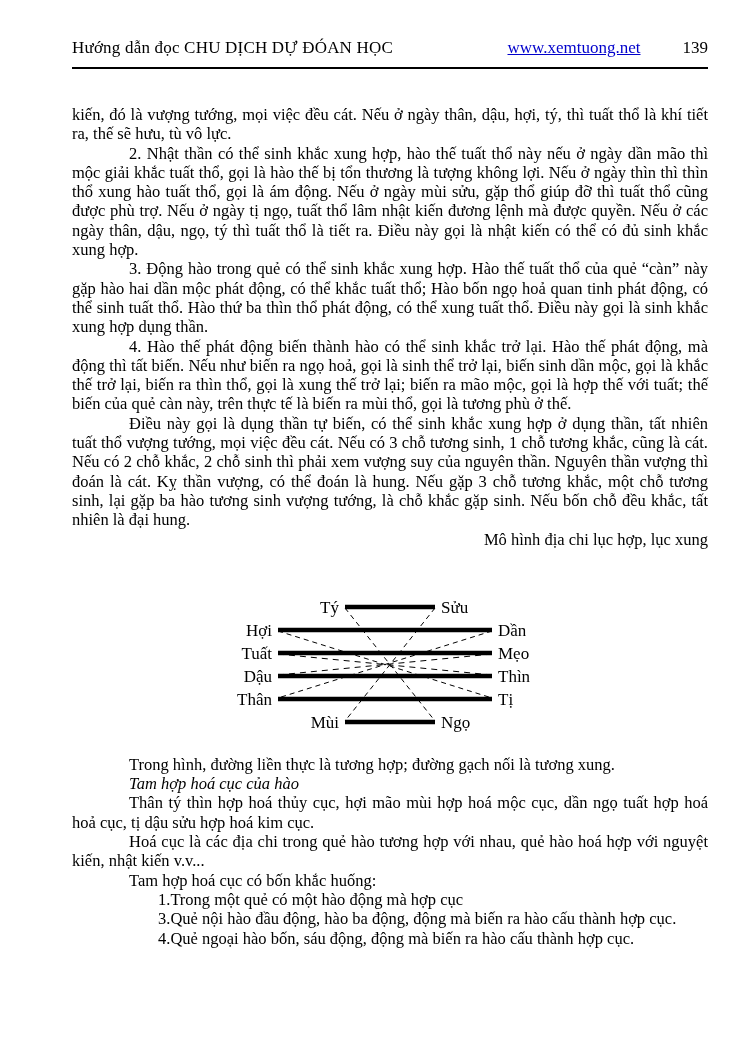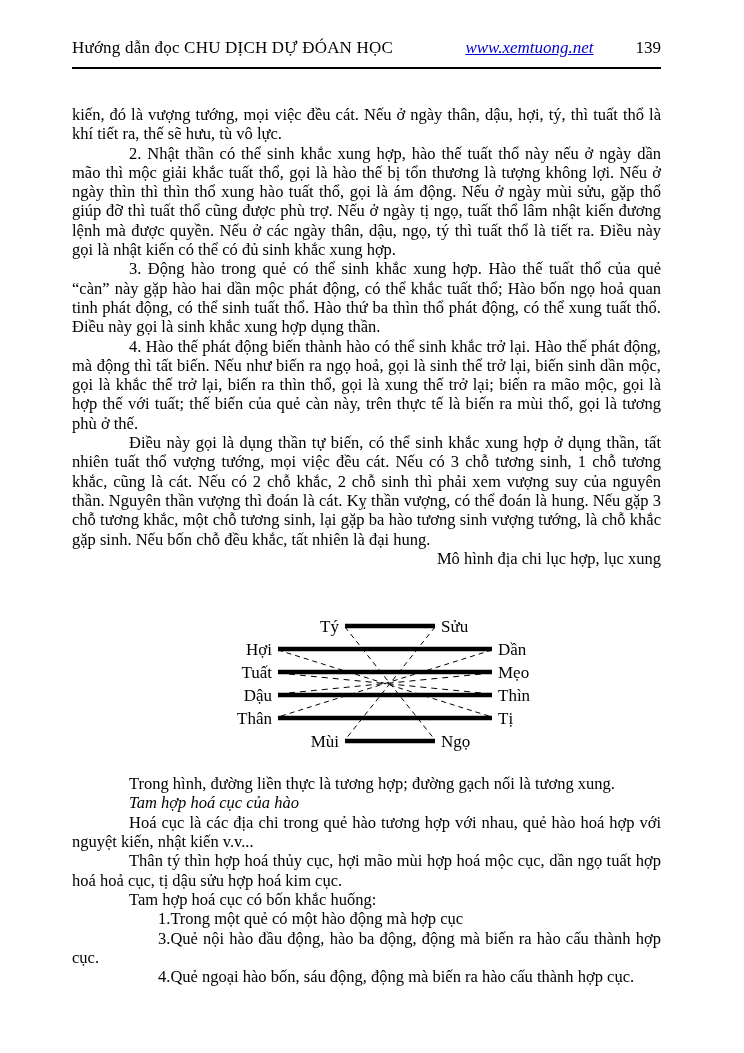--- a/index.html
+++ b/index.html
@@ -4,29 +4,29 @@
 <style>
   * { margin: 0; padding: 0; box-sizing: border-box; }
   html, body { background: #ffffff; }
   body {
     width: 744px; height: 1053px;
     font-family: "Liberation Serif", "DejaVu Serif", serif;
     color: #000000;
     position: relative;
     overflow: hidden;
   }
-  .page { padding: 38px 83px 0 72px; }
+  .page { padding: 38px 36px 0 72px; }
 
   
   .header-row {
     display: flex; align-items: baseline;
     font-size: 17px;
   }
   .header-title { flex: 1 1 auto; letter-spacing: 0.2px; }
-  .header-link { color: #0000cc; text-decoration: underline; margin-right: 42px; font-style: italic; }
+  .header-link { color: #0000cc; text-decoration: underline; margin-right: 42px; }
   .page-number { }
   .header-rule {
     border: none; border-top: 2px solid #000;
     margin-top: 9px;
   }
 
   
   .body-text {
     margin-top: 13px;
     font-size: 16.5px;
@@ -98,22 +98,22 @@
         <text class="dz-label" x="280" y="89" text-anchor="start">Thìn</text>
         <text class="dz-label" x="54" y="112" text-anchor="end">Thân</text>
         <text class="dz-label" x="280" y="112" text-anchor="start">Tị</text>
         <text class="dz-label" x="121" y="135" text-anchor="end">Mùi</text>
         <text class="dz-label" x="223" y="135" text-anchor="start">Ngọ</text>
       </svg>
     </div>
 
     <p class="para">Trong hình, đường liền thực là tương hợp; đường gạch nối là tương xung.</p>
     <p class="italic-line">Tam hợp hoá cục của hào</p>
+    <p class="para">Thân tý thìn hợp hoá thủy cục, hợi mão mùi hợp hoá mộc cục, dần ngọ tuất hợp hoá hoả cục, tị dậu sửu hợp hoá kim cục.</p>
     <p class="para">Hoá cục là các địa chi trong quẻ hào tương hợp với nhau, quẻ hào hoá hợp với nguyệt kiến, nhật kiến v.v...</p>
-    <p class="para">Thân tý thìn hợp hoá thủy cục, hợi mão mùi hợp hoá mộc cục, dần ngọ tuất hợp hoá hoả cục, tị dậu sửu hợp hoá kim cục.</p>
     <p class="para">Tam hợp hoá cục có bốn khắc huống:</p>
 
     <p class="list-para"><span class="list-num">1.</span><span>Trong một quẻ có một hào động mà hợp cục</span></p>
     <p class="list-para"><span class="list-num">3.</span><span>Quẻ nội hào đầu động, hào ba động, động mà biến ra hào cấu thành hợp cục.</span></p>
     <p class="list-para"><span class="list-num">4.</span><span>Quẻ ngoại hào bốn, sáu động, động mà biến ra hào cấu thành hợp cục.</span></p>
   </div>
 
 </div>
 
 </body></html>

